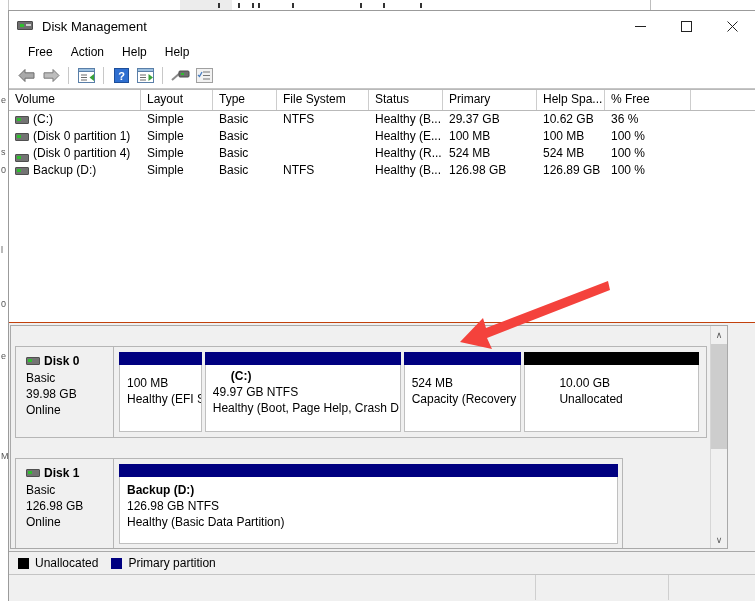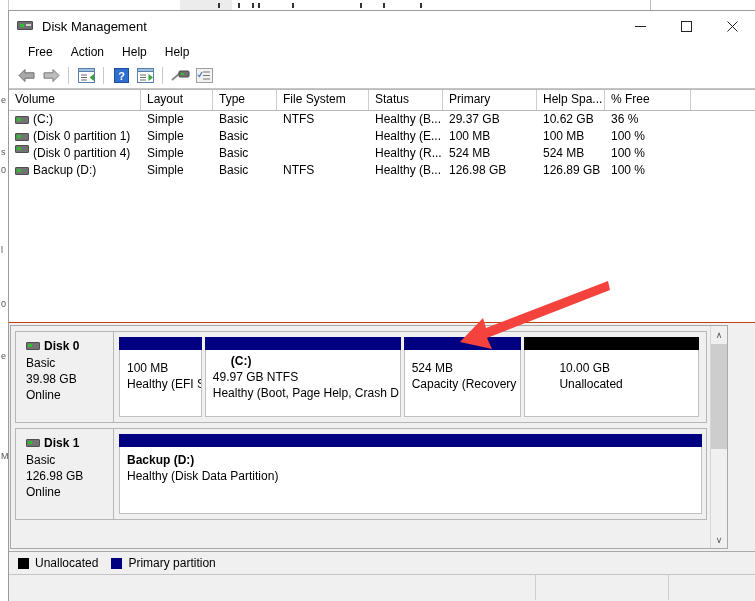--- a/index.html
+++ b/index.html
@@ -239,21 +239,21 @@
     width: 718px;
     height: 224px;
     background: #f0f0f0;
     border: 1px solid #a9a9a9;
     box-sizing: border-box;
     overflow: hidden;
   }
   .diskrow {
     position: relative;
     height: 92px;
-    margin: 5px 4px 0 4px;
+    margin: 20px 4px 0 4px;
     background: #f0f0f0;
     border: 1px solid #b6b6b6;
     box-sizing: border-box;
     display: flex;
   }
   .disk-info {
     width: 98px;
     flex: none;
     background: #f0f0f0;
     border-right: 1px solid #b6b6b6;
@@ -538,21 +538,21 @@
       <div class="vl-td" style="width:72px">Simple</div>
       <div class="vl-td" style="width:64px">Basic</div>
       <div class="vl-td" style="width:92px"></div>
       <div class="vl-td" style="width:74px">Healthy (E...</div>
       <div class="vl-td" style="width:94px">100 MB</div>
       <div class="vl-td" style="width:68px">100 MB</div>
       <div class="vl-td" style="width:86px">100 %</div>
     </div>
 
     <div class="vl-row">
-      <div class="vl-td" style="width:132px;display:flex;align-items:flex-start">
+      <div class="vl-td" style="width:132px;display:flex;align-items:flex-end">
         <span class="vol-ico">
             <span class="b"></span>
             <span class="g"></span>
           </span>
         <span>(Disk 0 partition 4)</span>
       </div>
       <div class="vl-td" style="width:72px">Simple</div>
       <div class="vl-td" style="width:64px">Basic</div>
       <div class="vl-td" style="width:92px"></div>
       <div class="vl-td" style="width:74px">Healthy (R...</div>
@@ -624,39 +624,40 @@
             <div class="bar" style="background: rgb(0, 0, 0);"></div>
             <div class="body">
               <div class="vlabel"></div>
               <div>10.00 GB</div>
               <div>Unallocated</div>
             </div>
           </div>
         </div>
       </div>
 
-      <div class="diskrow" style="width:692px">
+      <div class="diskrow" style="width:608px">
         <div class="disk-info">
           <div class="dname">
             <span class="vol-ico">
                 <span class="b"></span>
                 <span class="g"></span>
               </span>
             <span>Disk 1</span>
           </div>
           <div>Basic</div>
           <div>126.98 GB</div>
           <div>Online</div>
         </div>
         <div class="disk-parts">
           <div class="part" style="width:100%">
             <div class="bar" style="background: rgb(0, 0, 128);"></div>
             <div class="body" style="padding-top:5px">
               <div class="vlabel">Backup  (D:)</div>
-              <div>Healthy (Disk Data Partition)</div>
+              <div>126.98 GB NTFS</div>
+              <div>Healthy (Basic Data Partition)</div>
             </div>
           </div>
         </div>
       </div>
 
       <div id="gv-scroll">
         <div class="sb-arrow" id="sb-up">
           <span>∧</span>
         </div>
         <div id="sb-thumb"></div>

